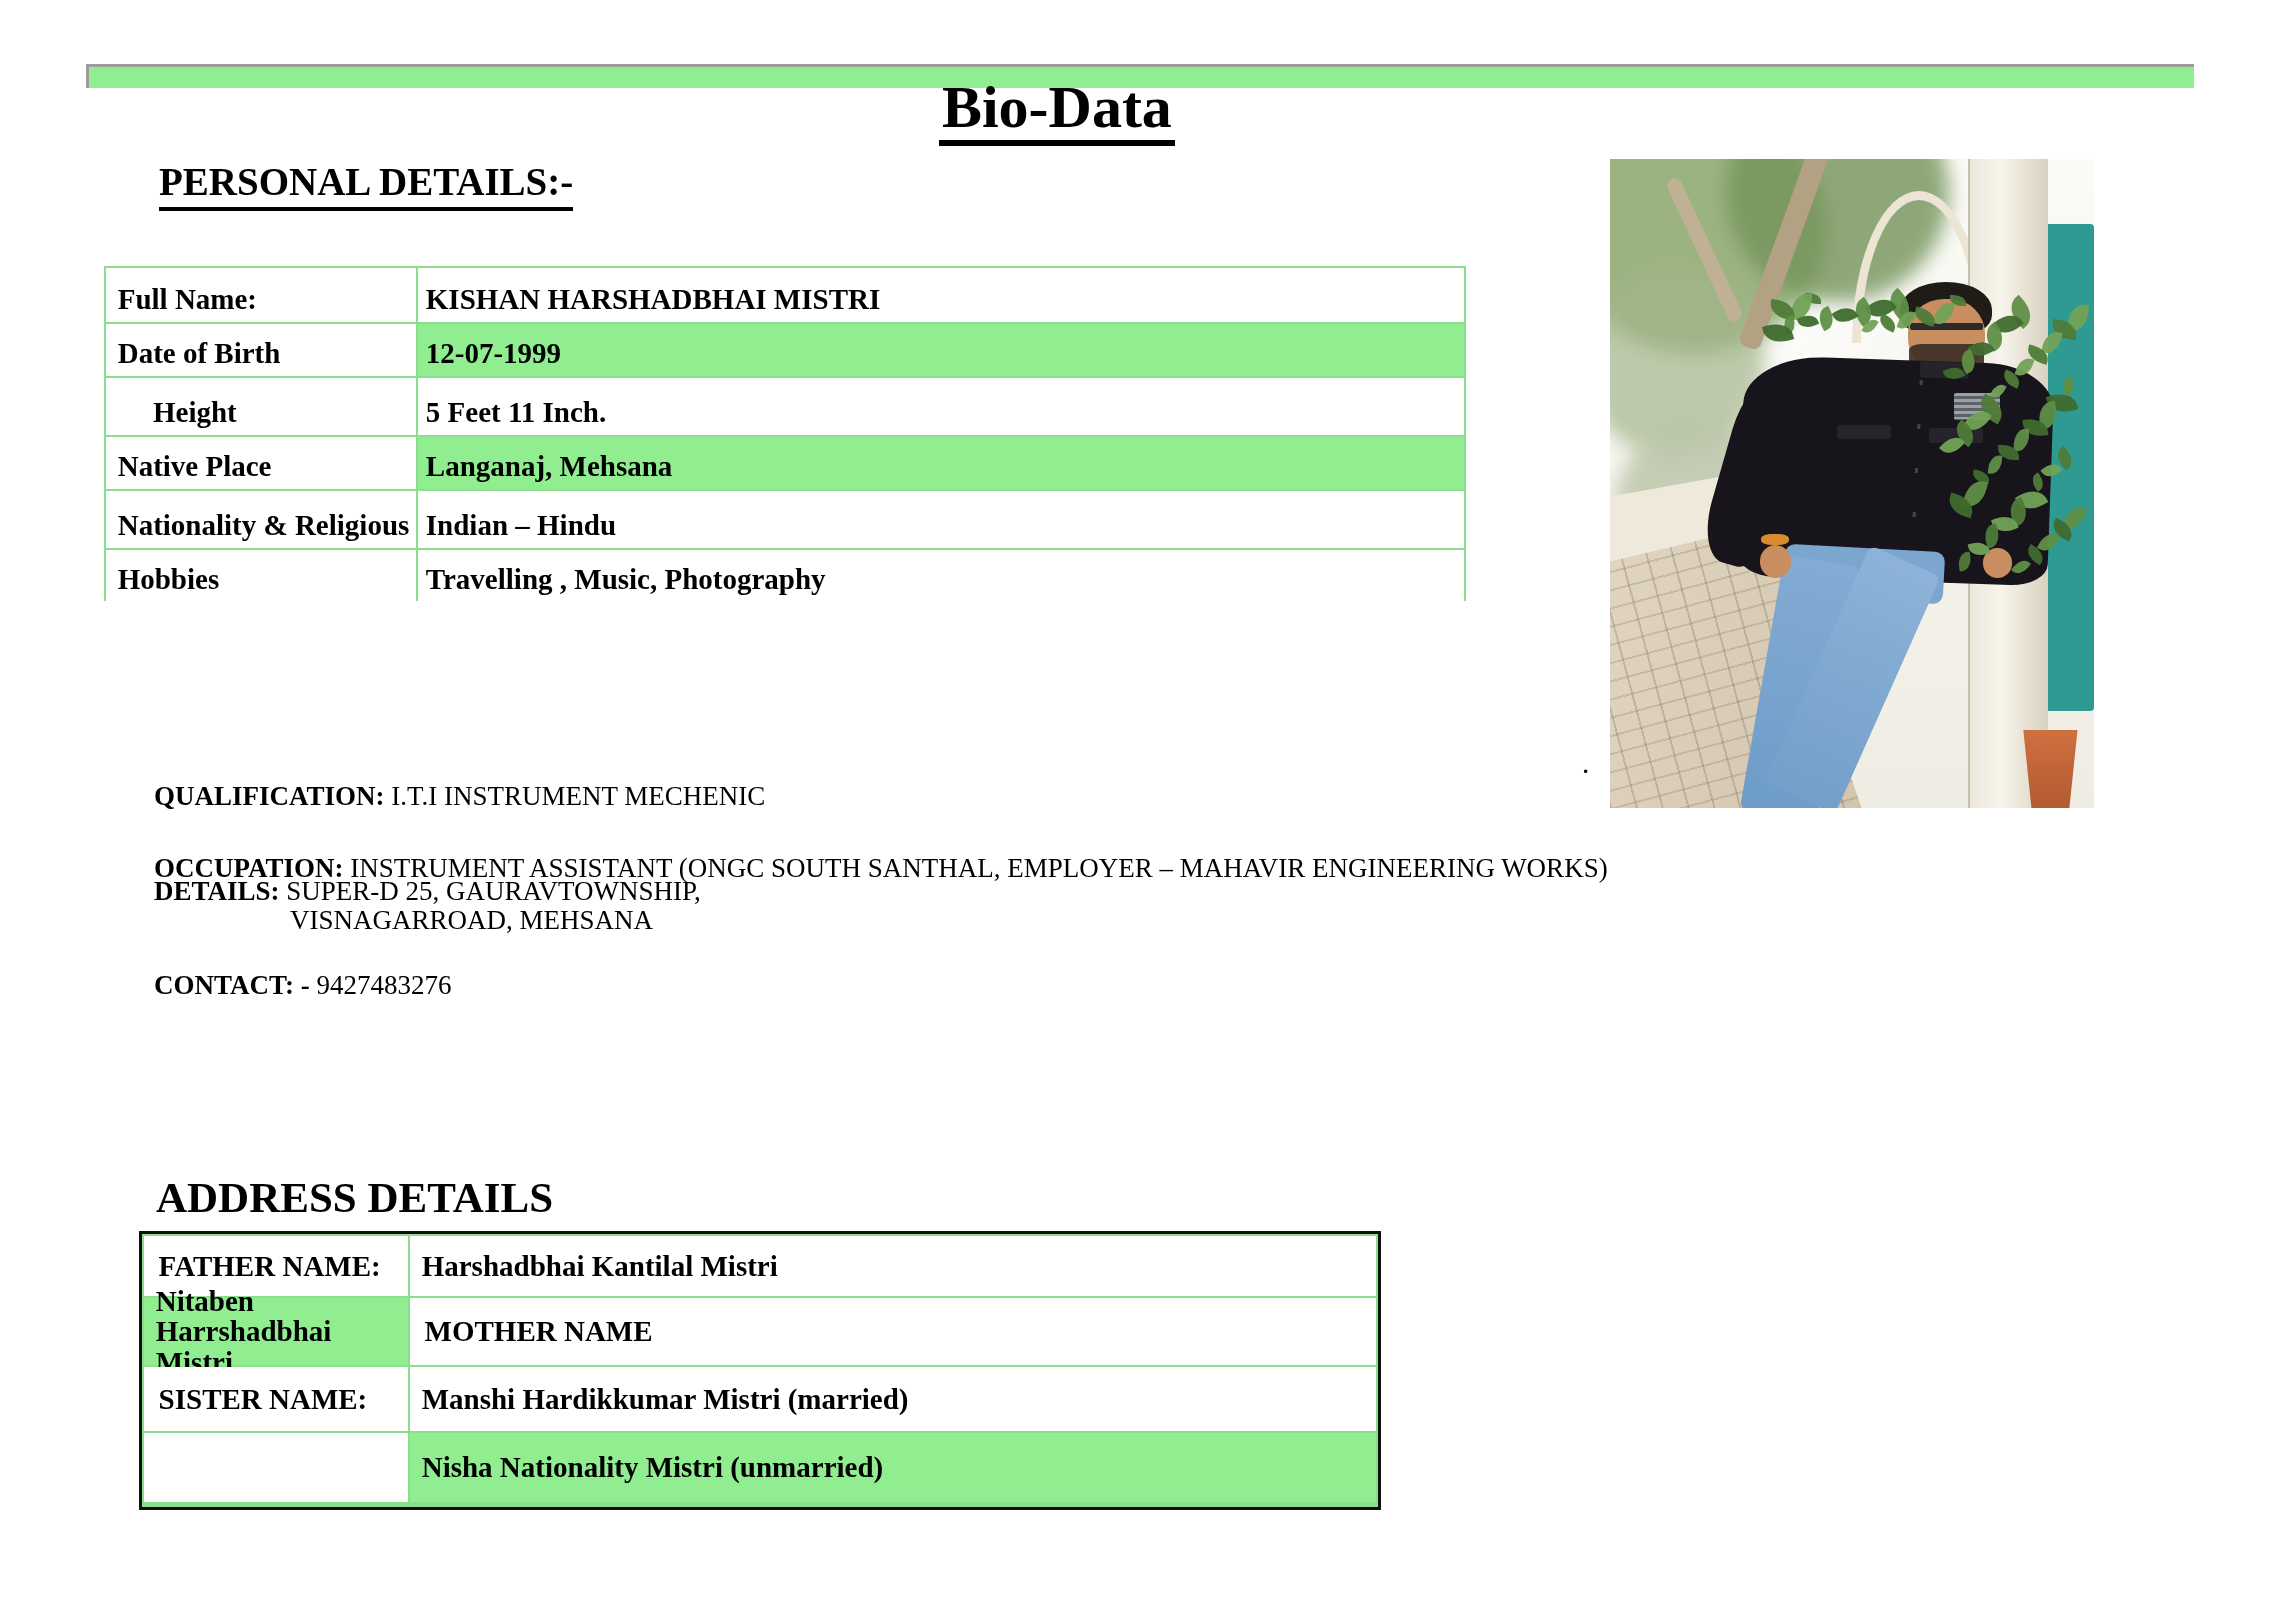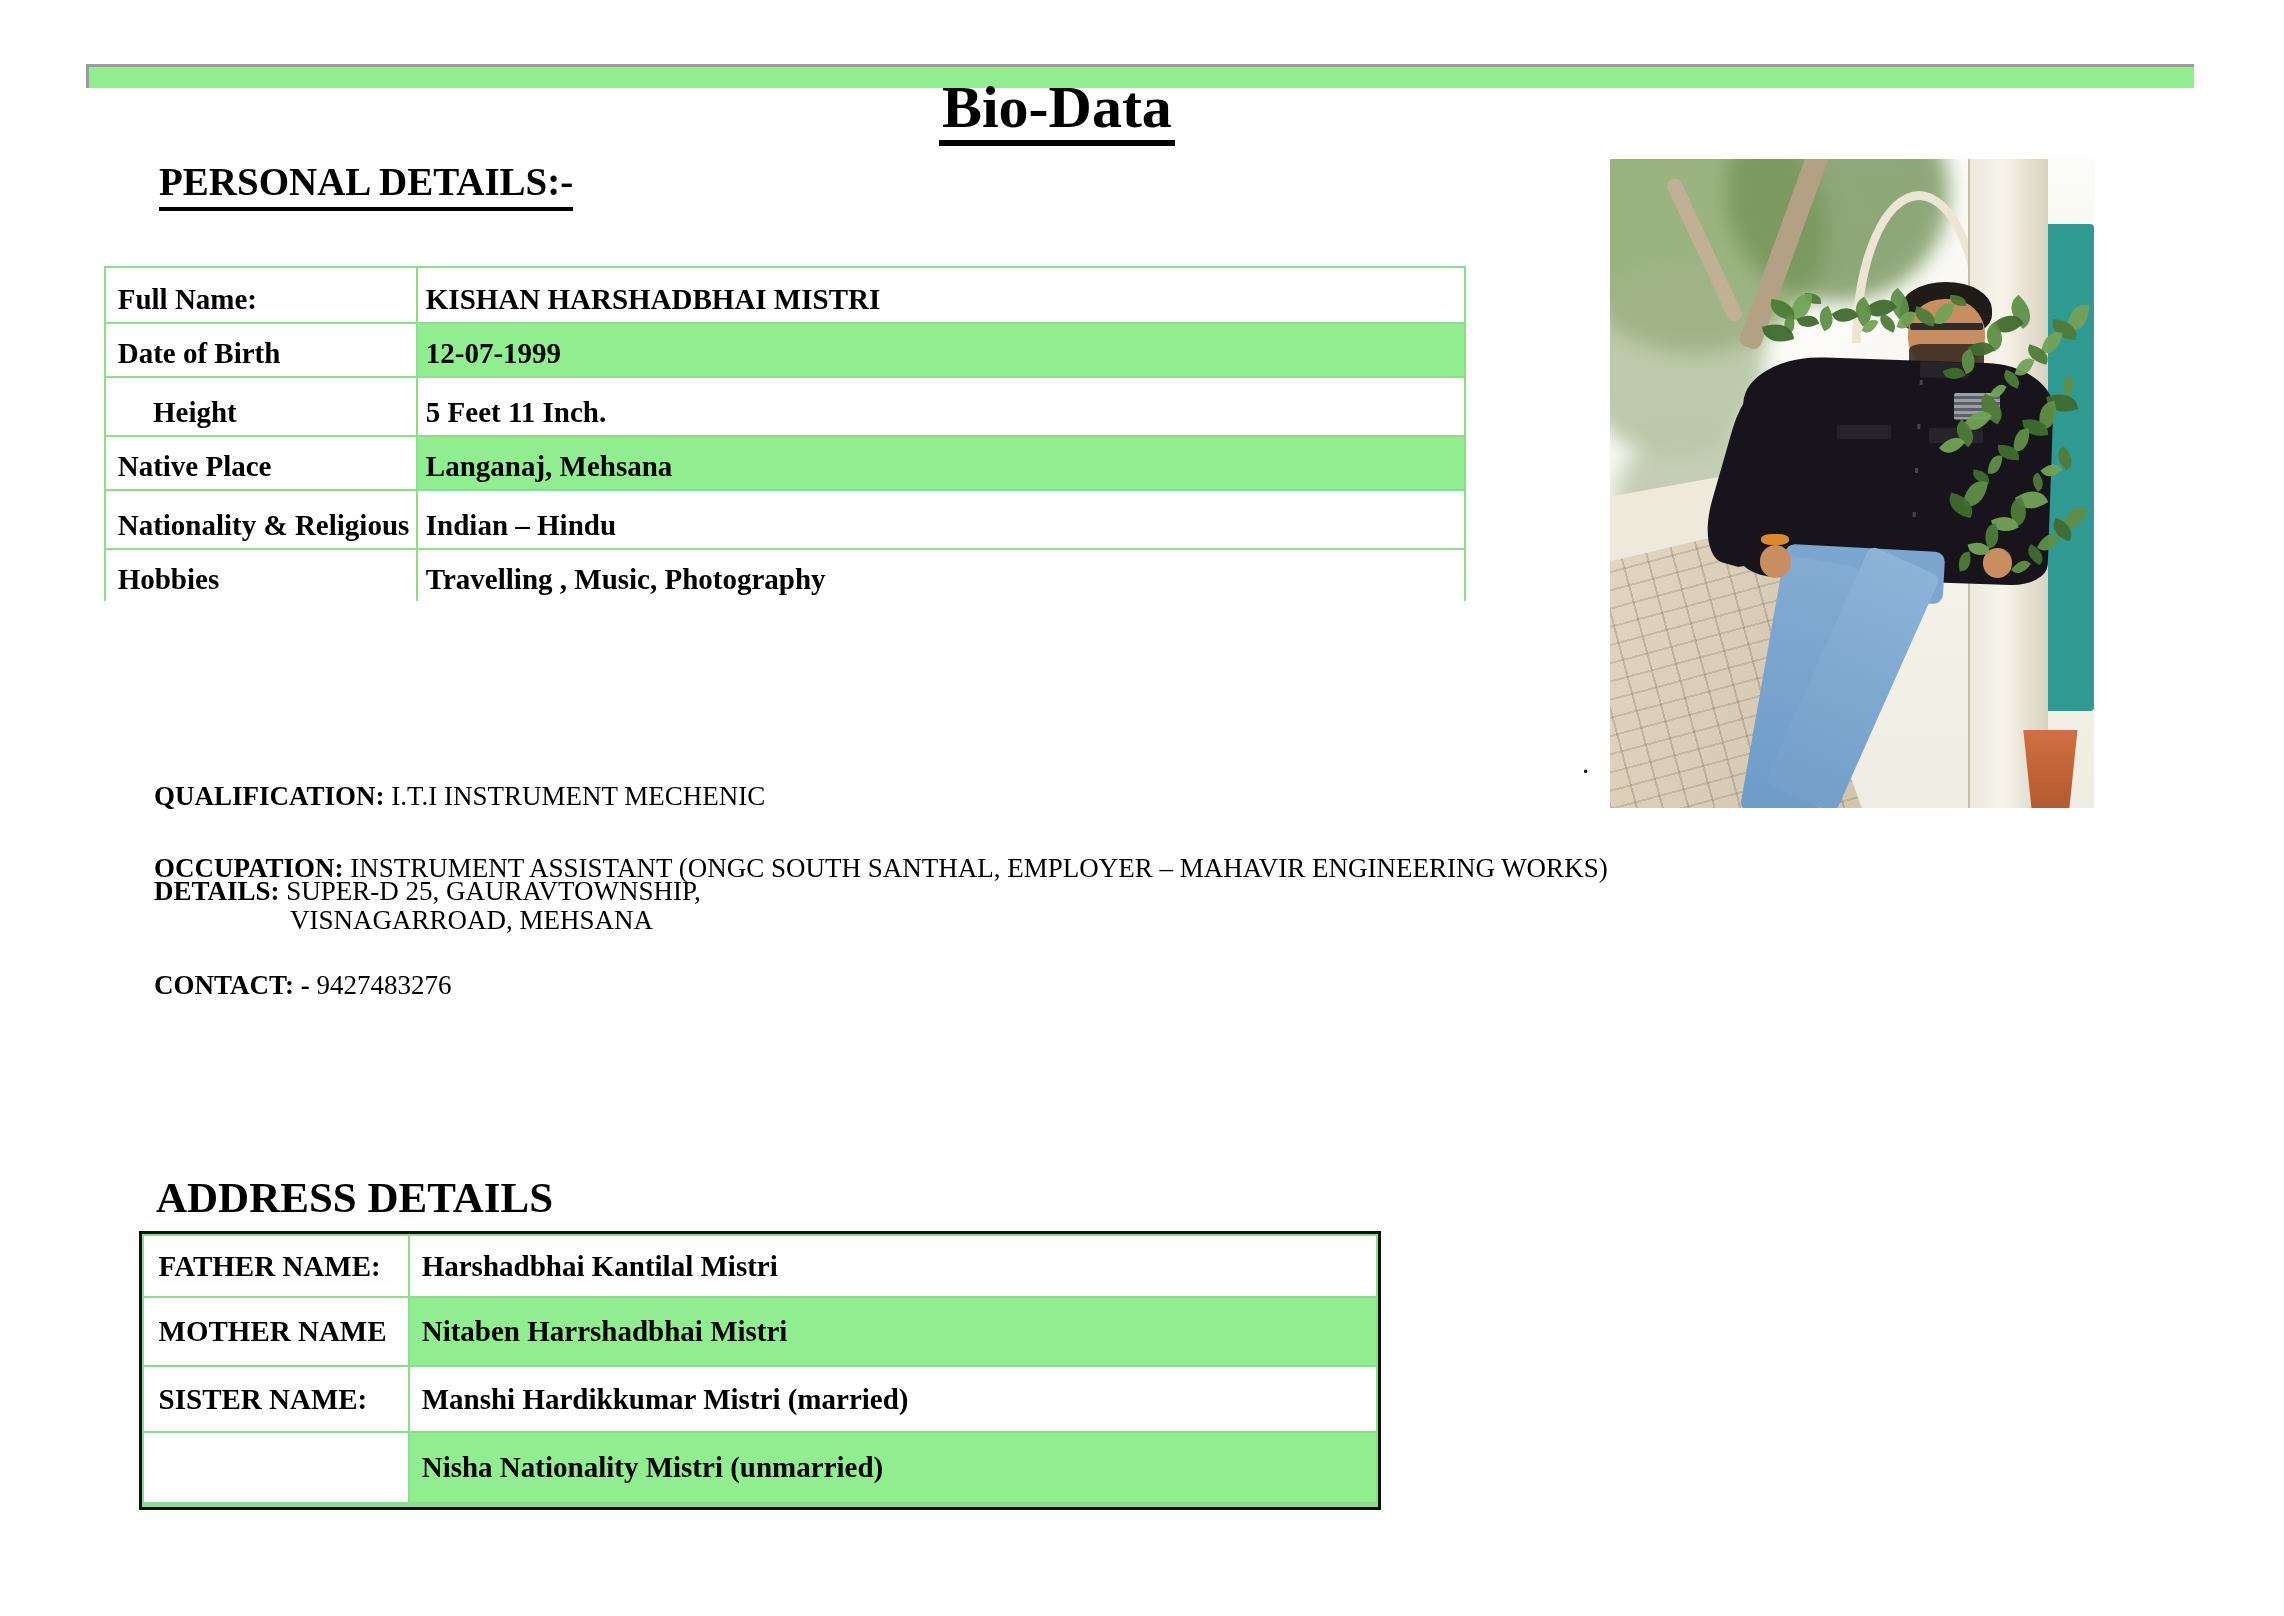--- a/index.html
+++ b/index.html
@@ -145,22 +145,22 @@
   <div class="detline" style="left:154px;top:969px;">
     <b>CONTACT: -</b>
     <span>9427483276</span>
   </div>
 
   <div class="h-family">ADDRESS DETAILS</div>
 
   <div class="ftable">
     <div class="cell">FATHER NAME:</div>
     <div class="cell val">Harshadbhai Kantilal Mistri</div>
+    <div class="cell val green">Nitaben Harrshadbhai Mistri</div>
     <div class="cell">MOTHER NAME</div>
-    <div class="cell val green">Nitaben Harrshadbhai Mistri</div>
     <div class="cell">SISTER NAME:</div>
     <div class="cell val">Manshi Hardikkumar Mistri (married)</div>
     <div class="cell"></div>
     <div class="cell val green">Nisha Nationality Mistri (unmarried)</div>
   </div>
 
 
   <div class="stray-dot">.</div>
 
   <div class="photo">

